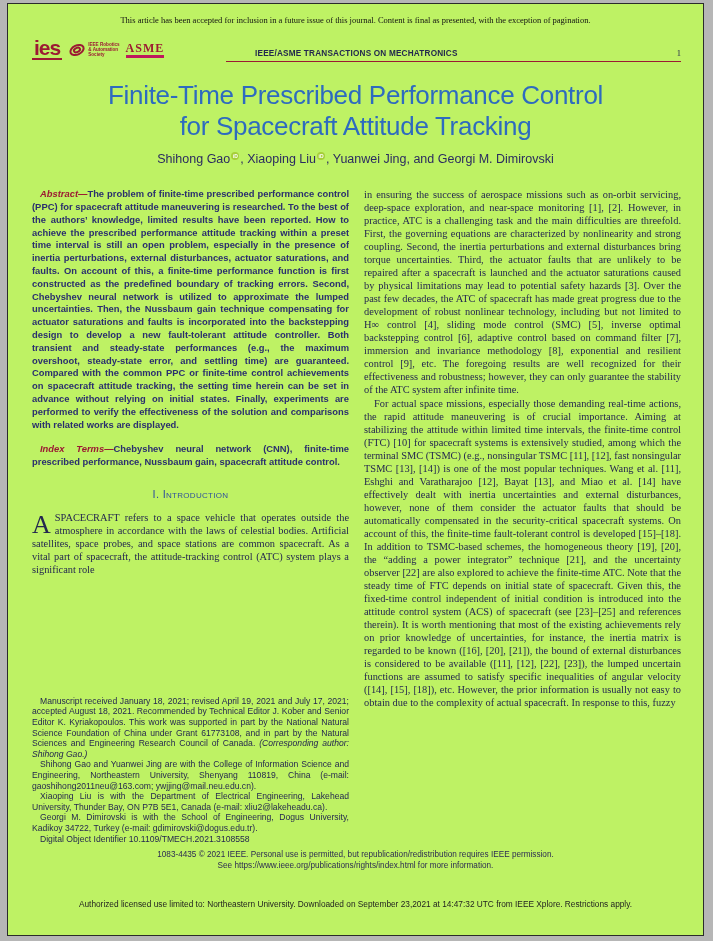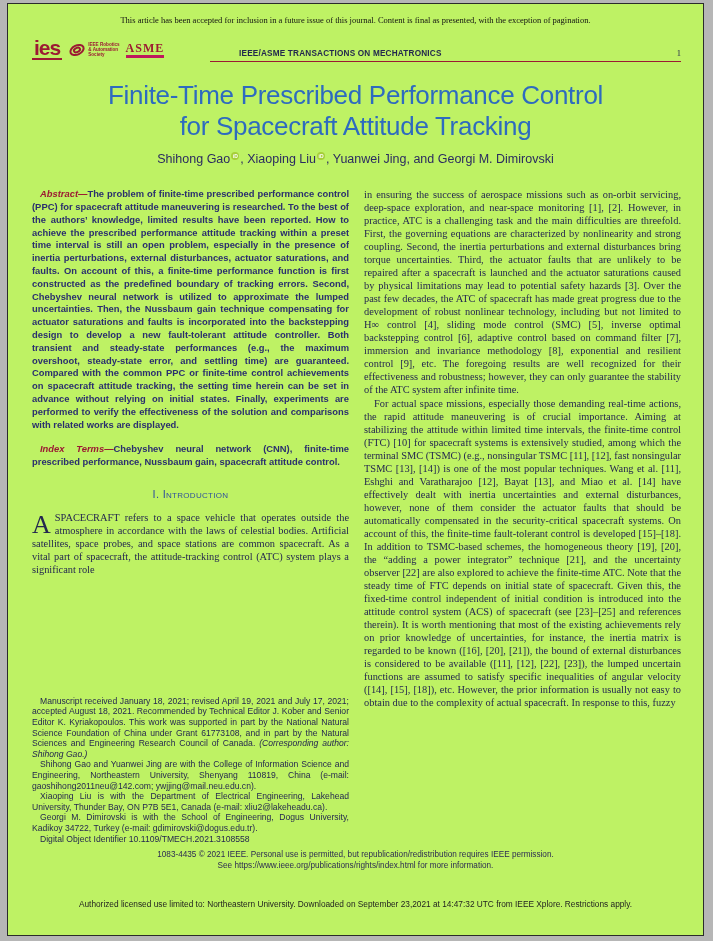--- a/index.html
+++ b/index.html
@@ -1,21 +1,21 @@
 <!DOCTYPE html>
 <html><head>
 <meta charset="utf-8">
 <style>
   html,body{margin:0;padding:0;}
   body{width:713px;height:941px;background:#b6b6b6;position:relative;
        font-family:"Liberation Sans",sans-serif;-webkit-font-smoothing:antialiased;}
   .page{position:absolute;left:7px;top:3px;width:697px;height:933px;background:#bef264;
         border:1px solid #2b2b2b;box-sizing:border-box;overflow:hidden;}
   .disclaimer{margin-top:11px;text-align:center;font:8.5px/10px "Liberation Serif",serif;color:#111;}
-  .header-row{display:flex;align-items:flex-end;margin:14px 22px 0 24px;}
+  .header-row{display:flex;align-items:flex-end;margin:14px 22px 0 24px;gap:16px;}
   .logos{width:168px;display:flex;align-items:center;gap:6px;padding-bottom:2px;}
   .ies-logo{font:bold 21px/18px "Liberation Sans",sans-serif;color:#9b1b33;letter-spacing:-1px;
             border-bottom:2.5px solid #9b1b33;padding:0 2px 1px 2px;}
   .ras-logo{display:flex;align-items:center;gap:2px;}
   .ras-text{font:bold 4.6px/5.2px "Liberation Sans",sans-serif;color:#9b1b33;}
   .asme-logo{font:bold 12px/12px "Liberation Serif",serif;color:#9b1b33;letter-spacing:1px;
              border-bottom:3px solid #be185d;padding-bottom:1px;}
   .journal-line{flex:1;display:flex;justify-content:space-between;align-items:flex-end;
                 border-bottom:1.5px solid #9b1b33;padding-bottom:3px;margin-left:10px;}
   .journal-title{font:bold 8.2px "Liberation Sans",sans-serif;color:#23284e;letter-spacing:.2px;padding-left:29px;}
@@ -90,21 +90,21 @@
       <p class="abstract"><span class="abstract-label">Abstract—</span><span>The problem of finite-time prescribed performance control (PPC) for spacecraft attitude maneuvering is researched. To the best of the authors’ knowledge, limited results have been reported. How to achieve the prescribed performance attitude tracking within a preset time interval is still an open problem, especially in the presence of inertia perturbations, external disturbances, actuator saturations, and faults. On account of this, a finite-time performance function is first constructed as the predefined boundary of tracking errors. Second, Chebyshev neural network is utilized to approximate the lumped uncertainties. Then, the Nussbaum gain technique compensating for actuator saturations and faults is incorporated into the backstepping design to develop a new fault-tolerant attitude controller. Both transient and steady-state performances (e.g., the maximum overshoot, steady-state error, and settling time) are guaranteed. Compared with the common PPC or finite-time control achievements on spacecraft attitude tracking, the setting time herein can be set in advance without relying on initial states. Finally, experiments are performed to verify the effectiveness of the solution and comparisons with related works are displayed.</span></p>
 
       <p class="abstract index-terms"><span class="abstract-label">Index Terms—</span><span>Chebyshev neural network (CNN), finite-time prescribed performance, Nussbaum gain, spacecraft attitude control.</span></p>
 
       <div class="section-heading">I. Introduction</div>
 
       <p class="serif-body"><span class="dropcap">A</span><span>SPACECRAFT</span><span> refers to a space vehicle that operates outside the atmosphere in accordance with the laws of celestial bodies. Artificial satellites, space probes, and space stations are common spacecraft. As a vital part of spacecraft, the attitude-tracking control (ATC) system plays a significant role</span></p>
 
       <div class="footnote-block">
         <p class="footnote"><span>Manuscript received January 18, 2021; revised April 19, 2021 and July 17, 2021; accepted August 18, 2021. Recommended by Technical Editor J. Kober and Senior Editor K. Kyriakopoulos. This work was supported in part by the National Natural Science Foundation of China under Grant 61773108, and in part by the Natural Sciences and Engineering Research Council of Canada. </span><i>(Corresponding author: Shihong Gao.)</i></p>
-        <p class="footnote">Shihong Gao and Yuanwei Jing are with the College of Information Science and Engineering, Northeastern University, Shenyang 110819, China (e-mail: gaoshihong2011neu@142.com; ywjjing@mail.neu.edu.cn).</p>
+        <p class="footnote">Shihong Gao and Yuanwei Jing are with the College of Information Science and Engineering, Northeastern University, Shenyang 110819, China (e-mail: gaoshihong2011neu@163.com; ywjjing@mail.neu.edu.cn).</p>
         <p class="footnote">Xiaoping Liu is with the Department of Electrical Engineering, Lakehead University, Thunder Bay, ON P7B 5E1, Canada (e-mail: xliu2@lakeheadu.ca).</p>
         <p class="footnote">Georgi M. Dimirovski is with the School of Engineering, Dogus University, Kadikoy 34722, Turkey (e-mail: gdimirovski@dogus.edu.tr).</p>
         <p class="footnote">Digital Object Identifier 10.1109/TMECH.2021.3108558</p>
       </div>
     </div>
 
     <div class="col">
       <p class="serif-body">in ensuring the success of aerospace missions such as on-orbit servicing, deep-space exploration, and near-space monitoring [1], [2]. However, in practice, ATC is a challenging task and the main difficulties are threefold. First, the governing equations are characterized by nonlinearity and strong coupling. Second, the inertia perturbations and external disturbances bring torque uncertainties. Third, the actuator faults that are unlikely to be repaired after a spacecraft is launched and the actuator saturations caused by physical limitations may lead to potential safety hazards [3]. Over the past few decades, the ATC of spacecraft has made great progress due to the development of robust nonlinear technology, including but not limited to H∞ control [4], sliding mode control (SMC) [5], inverse optimal backstepping control [6], adaptive control based on command filter [7], immersion and invariance methodology [8], exponential and resilient control [9], etc. The foregoing results are well recognized for their effectiveness and robustness; however, they can only guarantee the stability of the ATC system after infinite time.</p>
       <p class="serif-body rc-para2">For actual space missions, especially those demanding real-time actions, the rapid attitude maneuvering is of crucial importance. Aiming at stabilizing the attitude within limited time intervals, the finite-time control (FTC) [10] for spacecraft systems is extensively studied, among which the terminal SMC (TSMC) (e.g., nonsingular TSMC [11], [12], fast nonsingular TSMC [13], [14]) is one of the most popular techniques. Wang et al. [11], Eshghi and Varatharajoo [12], Bayat [13], and Miao et al. [14] have effectively dealt with inertia uncertainties and external disturbances, however, none of them consider the actuator faults that should be automatically compensated in the security-critical spacecraft systems. On account of this, the finite-time fault-tolerant control is developed [15]–[18]. In addition to TSMC-based schemes, the homogeneous theory [19], [20], the “adding a power integrator” technique [21], and the uncertainty observer [22] are also explored to achieve the finite-time ATC. Note that the steady time of FTC depends on initial state of spacecraft. Given this, the fixed-time control independent of initial condition is introduced into the attitude control system (ACS) of spacecraft (see [23]–[25] and references therein). It is worth mentioning that most of the existing achievements rely on prior knowledge of uncertainties, for instance, the inertia matrix is regarded to be known ([16], [20], [21]), the bound of external disturbances is considered to be available ([11], [12], [22], [23]), the lumped uncertain functions are assumed to satisfy specific inequalities of angular velocity ([14], [15], [18]), etc. However, the prior information is usually not easy to obtain due to the complexity of actual spacecraft. In response to this, fuzzy</p>
     </div>

